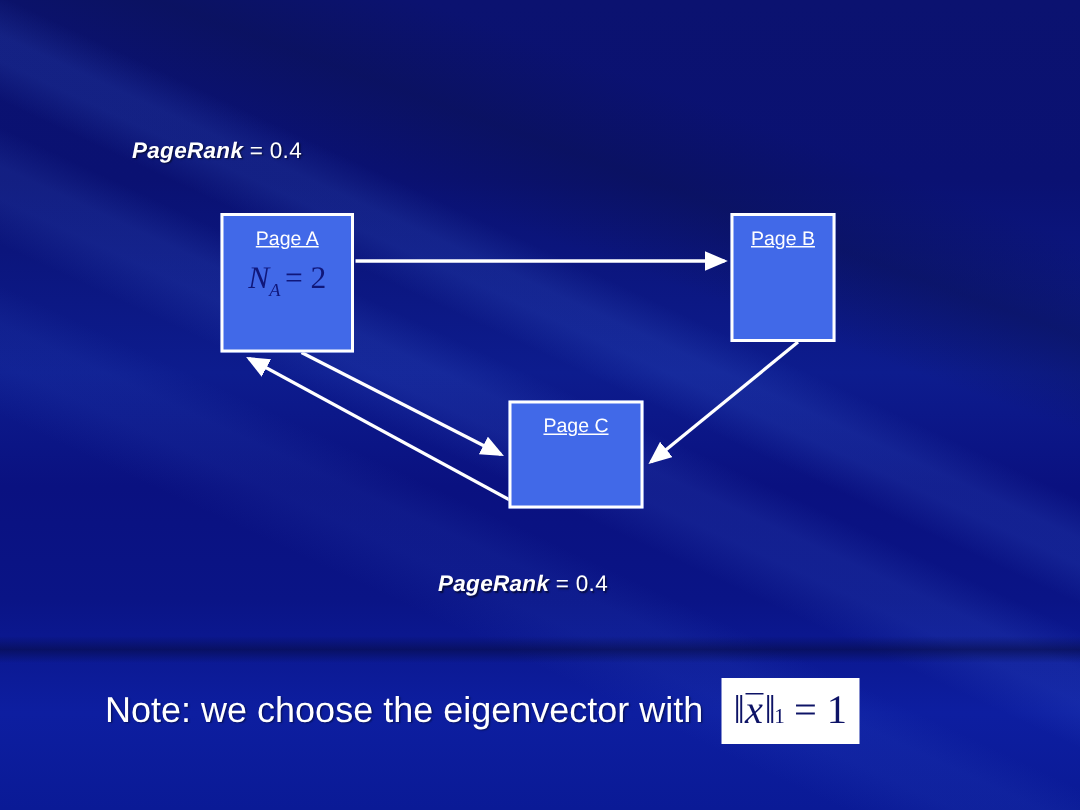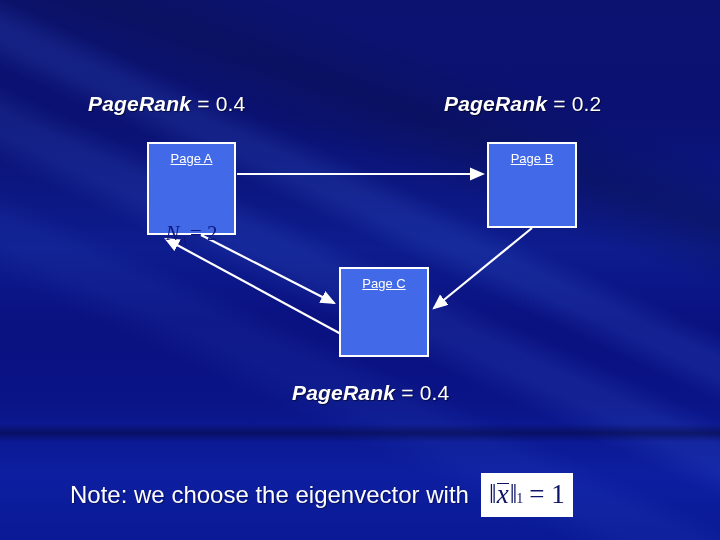--- a/index.html
+++ b/index.html
@@ -27,21 +27,21 @@
     position: absolute;
     left: 0; right: 0;
     top: 424px;
     height: 18px;
     background: linear-gradient(to bottom, rgba(6,10,60,0.0), rgba(6,10,62,0.55), rgba(6,10,60,0.0));
     pointer-events: none;
   }
   .pr-label {
     position: absolute;
     color: #ffffff;
-    font-size: 21px;
+    font-size: 15px;
     white-space: nowrap;
     letter-spacing: 0.2px;
     text-shadow: 1px 1px 1px rgba(0,0,0,0.55);
   }
   .pr-label .pr-name {
     font-weight: bold;
     font-style: italic;
   }
   .pr-label .pr-val {
     font-weight: normal;
@@ -84,21 +84,21 @@
     position: absolute;
     left: 0;
     top: 0;
     width: 720px;
     height: 540px;
     pointer-events: none;
   }
   #note-row {
     position: absolute;
     left: 70px;
-    top: 473px;
+    top: 452px;
     display: flex;
     align-items: center;
   }
   #note-text {
     color: #ffffff;
     font-size: 24px;
     white-space: nowrap;
     text-shadow: 1px 1px 1px rgba(0,0,0,0.4);
   }
   #norm-box {
@@ -152,52 +152,49 @@
 <body>
 
 <div id="slide">
 
   <div id="band"></div>
 
   <div class="pr-label" style="left:88px; top:92px;">
     <span class="pr-name">PageRank</span><span>&nbsp;</span><span class="pr-val">= 0.4</span>
   </div>
 
-  <div class="pr-label" style="left:444px; top:92px;">
-    <span class="pr-name">PageRank</span><span>&nbsp;</span><span class="pr-val">= 0.2</span>
-  </div>
 
   <svg class="edges" viewBox="0 0 720 540">
     <defs>
       <marker id="arrowhead" markerWidth="7" markerHeight="7" refX="6" refY="3" orient="auto" markerUnits="strokeWidth">
         <path d="M0,0 L7,3 L0,6 z" fill="#ffffff"></path>
       </marker>
     </defs>
 
     <line x1="237" y1="174" x2="483" y2="174" stroke="#ffffff" stroke-width="2.2" marker-end="url(#arrowhead)"></line>
 
     <line x1="201" y1="235" x2="334" y2="303" stroke="#ffffff" stroke-width="2.2" marker-end="url(#arrowhead)"></line>
 
     <line x1="341" y1="334" x2="166" y2="239" stroke="#ffffff" stroke-width="2.2" marker-end="url(#arrowhead)"></line>
 
     <line x1="532" y1="228" x2="434" y2="308" stroke="#ffffff" stroke-width="2.2" marker-end="url(#arrowhead)"></line>
   </svg>
 
-  <div class="node" style="left:147px; top:142px; width:89px; height:93px;gap:48px;">
+  <div class="node" style="left:147px; top:142px; width:89px; height:93px;">
     <div class="node-title">Page A</div>
     <div class="node-formula">
       <span>N</span><sub>A</sub><span class="eq">= 2</span>
     </div>
   </div>
 
-  <div class="node" style="left:487px; top:142px; width:90px; height:86px;">
+  <div class="node" style="left:487px; top:142px; width:70px; height:86px;">
     <div class="node-title">Page B</div>
   </div>
 
-  <div class="node" style="left:339px; top:267px; width:90px; height:90px;">
+  <div class="node" style="left:339px; top:267px; width:90px; height:72px;">
     <div class="node-title">Page C</div>
   </div>
 
   <div class="pr-label" style="left:292px; top:381px;">
     <span class="pr-name">PageRank</span><span>&nbsp;</span><span class="pr-val">= 0.4</span>
   </div>
 
   <div id="note-row">
     <div id="note-text">Note: we choose the eigenvector with</div>
     <div id="norm-box">

